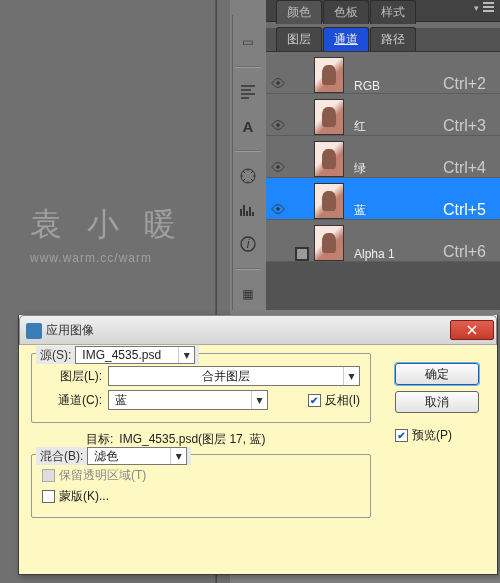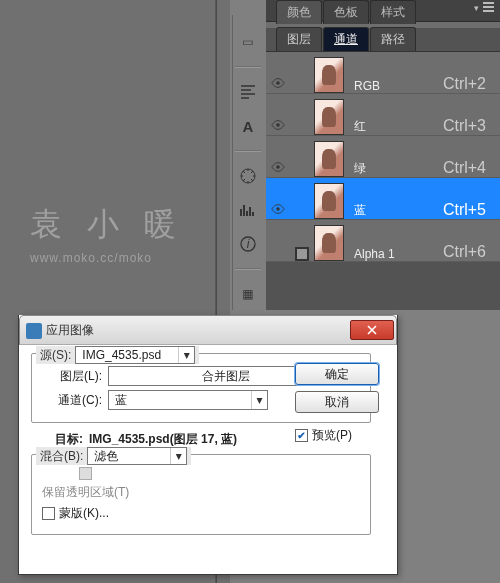--- a/index.html
+++ b/index.html
@@ -26,73 +26,73 @@
 .panel-tabs .tab.inactive { background: #424242; }
 .panel-tabs .menu-btn { position: absolute; right: 6px; top: 3px; width: 18px; height: 14px; cursor: pointer; }
 .panel-tabs .menu-btn::before { content: "▾"; color: #bbb; position:absolute; left:-2px; top:0; font-size:9px;}
 .panel-tabs .menu-btn span, .panel-tabs .menu-btn span::before, .panel-tabs .menu-btn span::after { content:""; position:absolute; right:0; top:3px; width:11px; height:2px; background:#bbb;}
 .panel-tabs .menu-btn span::before{top:-4px;} .panel-tabs .menu-btn span::after{top:4px;}
 
 .panel-body { background: #6e6e6e; padding: 4px 0 0; }
 
 .sub-tabs { height: 24px; background: #535353; display: flex; align-items: flex-end; padding-left: 10px; border-bottom: 1px solid #333; position: relative; }
 .sub-tabs .tab { padding: 3px 10px; color: #ccc; cursor: pointer; background: #474747; border: 1px solid #2d2d2d; border-bottom: none; border-top-left-radius:3px; border-top-right-radius:3px; margin-right:1px;}
-.sub-tabs .tab.active { background: #0f172a; color: #eee; text-decoration: underline; }
+.sub-tabs .tab.active { background: #1d4ed8; color: #eee; text-decoration: underline; }
 
 .channel-list { background: #6e6e6e; }
 .channel-row { display: flex; align-items: flex-end; height: 42px; border-bottom: 1px solid #5c5c5c; cursor: pointer; padding-right:8px;}
 .channel-row.selected { background: #1e86ff; }
 .channel-row .eye { width: 24px; text-align: center; color: #333; }
 .channel-row .eye svg { width:14px; height:14px; }
 .channel-row .chk { width: 24px; display:flex; align-items:center; justify-content:center;}
 .channel-row .chk-box { width:14px; height:14px; border:2px solid #333; background:#999;}
 .channel-row .thumb { width: 30px; height: 36px; background: linear-gradient(135deg, #f8e8e0 40%, #c08070 60%); border: 1px solid #333; flex-shrink: 0; display:flex; align-items:center; justify-content:center; overflow:hidden;}
 .channel-row .thumb::after{content:""; width:14px; height:20px; border-radius:40% 40% 20% 20%; background:#8a5a4a;}
 .channel-row .name { flex: 1; padding-left: 10px; color: #eee; }
 .channel-row.selected .name { color: #fff; }
 .channel-row .shortcut { color: #ccc; font-size: 16px; padding-right:6px;}
 .channel-row.selected .shortcut { color: #fff; }
 
 
-.dialog-backdrop { position: absolute; left: 18px; top: 315px; width: 380px; height: 260px; background: #ffffff; border: 1px solid #3a3a3a; border-top: none; box-shadow: 2px 2px 6px rgba(0,0,0,0.3); }
+.dialog-backdrop { position: absolute; left: 18px; top: 315px; width: 480px; height: 260px; background: #fef9c3; border: 1px solid #3a3a3a; border-top: none; box-shadow: 2px 2px 6px rgba(0,0,0,0.3); }
 .dialog-title { height: 30px; background: linear-gradient(#f0f0f0, #d5d5d5); border: 1px solid #888; border-bottom: 1px solid #aaa; display: flex; align-items: center; padding: 0 2px 0 26px; position: relative; border-top-left-radius:5px; border-top-right-radius:5px;}
 .dialog-title .t-icon { position:absolute; left:6px; top:7px; width:16px; height:16px; background:#3a7cb8; border-radius:2px;}
 .dialog-title .t-text { color: #333; flex:1;}
 .dialog-title .close { width: 44px; height: 20px; background: linear-gradient(#e06050,#c73b2b); border: 1px solid #7a2018; border-radius: 2px; color: #fff; display: flex; align-items: center; justify-content: center; cursor: pointer; font-weight:bold;}
 .dialog-body { padding: 8px 12px; font-size: 12px; position:relative; height:228px;}
 
 .fieldset { border: 1px solid #999; border-radius: 2px; padding: 8px 10px 8px; margin-bottom: 8px; position: relative; }
 .fieldset .legend { position: absolute; top: -8px; left: 4px; background: #e8e8e8; padding: 0 4px; color: #333; display:flex; align-items:center; gap:4px;}
 .field-row { display: flex; align-items: center; margin: 4px 0; gap: 6px; }
 .field-row .lbl { white-space: nowrap; color: #222; text-align:right; }
 .field-row .lbl.w { width:60px; }
 .combo { display: inline-flex; align-items: center; border: 1px solid #777; background: #fff; height: 20px; min-width: 80px; }
 .combo .val { padding: 0 6px; flex: 1; color: #222; white-space:nowrap; overflow:hidden;}
 .combo .arrow { width: 16px; height: 100%; display: flex; align-items: center; justify-content: center; color: #333; cursor:pointer; border-left:1px solid #ccc;}
 .checkbox { display: inline-flex; align-items: center; gap: 4px; cursor: pointer; color: #222; }
 .checkbox .box { width: 13px; height: 13px; border: 1px solid #666; background: #fff; display: inline-flex; align-items: center; justify-content: center; font-size: 10px; color: #1a5fb4; font-weight:bold;}
-.checkbox.disabled { color: #888; flex-direction: column; }
+.checkbox.disabled { color: #888; }
 .checkbox.disabled .box { background: #ddd; border-color:#aaa;}
 .num-input { width: 50px; height: 20px; border: 1px solid #777; background: #fff; padding: 0 4px; text-align:left; color:#222;}
 
 .right-btns { position: absolute; right: 18px; top: 18px; width: 84px; display: flex; flex-direction: column; gap: 6px; }
 .btn { height: 22px; border: 1px solid #666; background: linear-gradient(#fdfdfd,#e2e2e2); border-radius: 3px; cursor: pointer; color: #222; display:flex; align-items:center; justify-content:center;}
 .btn.primary { border: 1px solid #1a5fb4; box-shadow: 0 0 0 1px #7ab0e8;}
 .legend .combo{height:18px;}
 .src-fieldset { width: 340px; }
 .blend-fieldset { width: 340px; }
 </style>
 </head>
 <body>
 
 <div class="canvas-bg">
   <div class="sep"></div>
   <div class="watermark">
     <div class="wm-main">袁 小 暖</div>
-    <div class="wm-url">www.moko.cc/moko</div>
+    <div class="wm-url">www.warm.cc/warm</div>
   </div>
 </div>
 
 <div class="tool-divider"></div>
 <div class="toolbar">
   <div class="tool">▭</div>
   <div class="tool-sep"></div>
   <div class="tool">
       <svg viewBox="0 0 18 18">
         <path d="M2 3h14M2 7h10M2 11h14M2 15h8" stroke="#333" stroke-width="1.5"></path>
@@ -225,21 +225,21 @@
           <div class="val">蓝</div>
           <div class="arrow">▾</div>
         </div>
         <label class="checkbox" style="margin-left:auto;">
           <span class="box">✔</span>
           <span>反相(I)</span>
         </label>
       </div>
     </div>
 
-    <div class="field-row" style="margin:4px 0 6px 24px; width:300px;font-weight:bold;">
+    <div class="field-row" style="margin:4px 0 6px 55px; width:300px;">
       <span class="lbl">目标:</span>
       <span style="color:#222;">IMG_4535.psd(图层 17, 蓝)</span>
     </div>
 
     <div class="fieldset blend-fieldset">
       <div class="legend">
         <span class="lbl">混合(B):</span>
         <div class="combo" style="width:100px;">
           <div class="val">滤色</div>
           <div class="arrow">▾</div>

